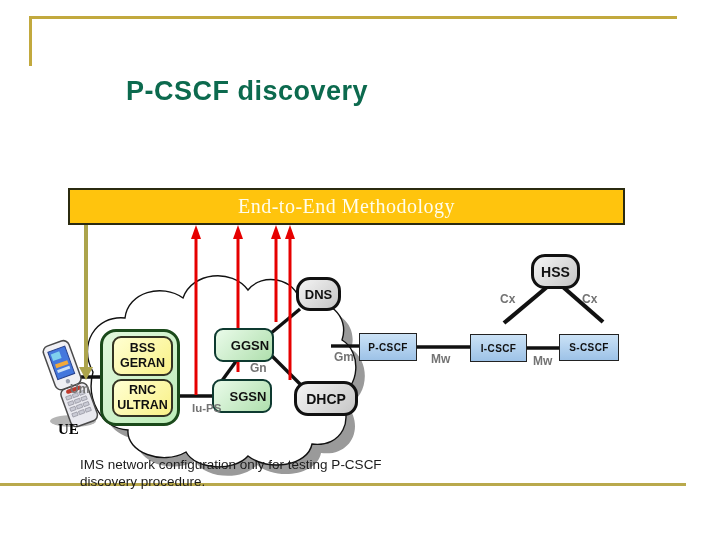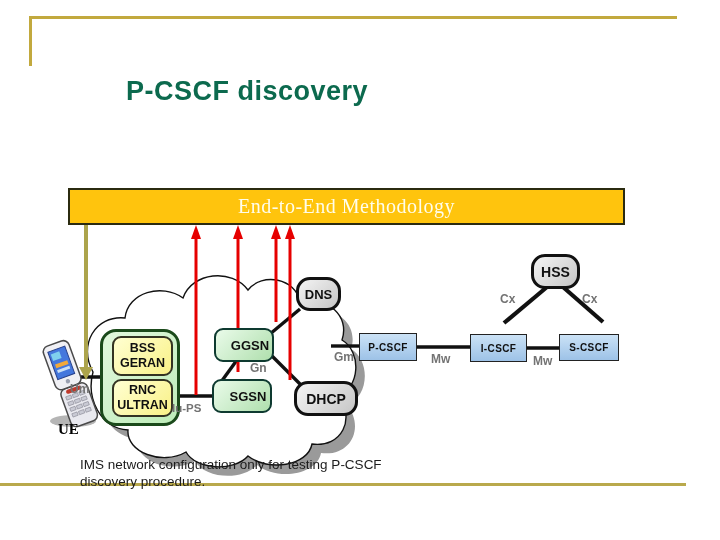--- a/index.html
+++ b/index.html
@@ -38,21 +38,21 @@
   .dhcp{left:294px;top:381px;width:64px;height:35px;font-size:14px;}
   .hss{left:531px;top:254px;width:49px;height:35px;font-size:14px;}
   .node-blue{border:1.4px solid #222222;background:linear-gradient(180deg,#CBE2F6,#9DC2E7);
         font-size:10px;font-weight:600;letter-spacing:0.4px;}
   .pcscf{left:359px;top:333px;width:58px;height:28px;}
   .icscf{left:470px;top:334px;width:57px;height:28px;}
   .scscf{left:559px;top:334px;width:60px;height:27px;}
   
   .iface{font-size:12px;font-weight:bold;color:#737373;z-index:6;}
   .lbl-um{left:70px;top:382px;}
-  .lbl-iups{left:172px;top:402px;font-size:11.5px;}
+  .lbl-iups{left:192px;top:402px;font-size:11.5px;}
   .lbl-gn{left:250px;top:361px;}
   .lbl-gm{left:334px;top:350px;}
   .lbl-mw1{left:431px;top:352px;}
   .lbl-mw2{left:533px;top:354px;}
   .lbl-cx1{left:500px;top:292px;}
   .lbl-cx2{left:582px;top:292px;}
   .lbl-ue{left:58px;top:421px;font-family:"Liberation Serif",serif;font-size:15px;font-weight:bold;z-index:6;}
   
   .caption{left:80px;top:457px;width:360px;font-size:13.5px;line-height:16.5px;color:#1c1c1c;z-index:5;}
   .caption span{display:block;}

